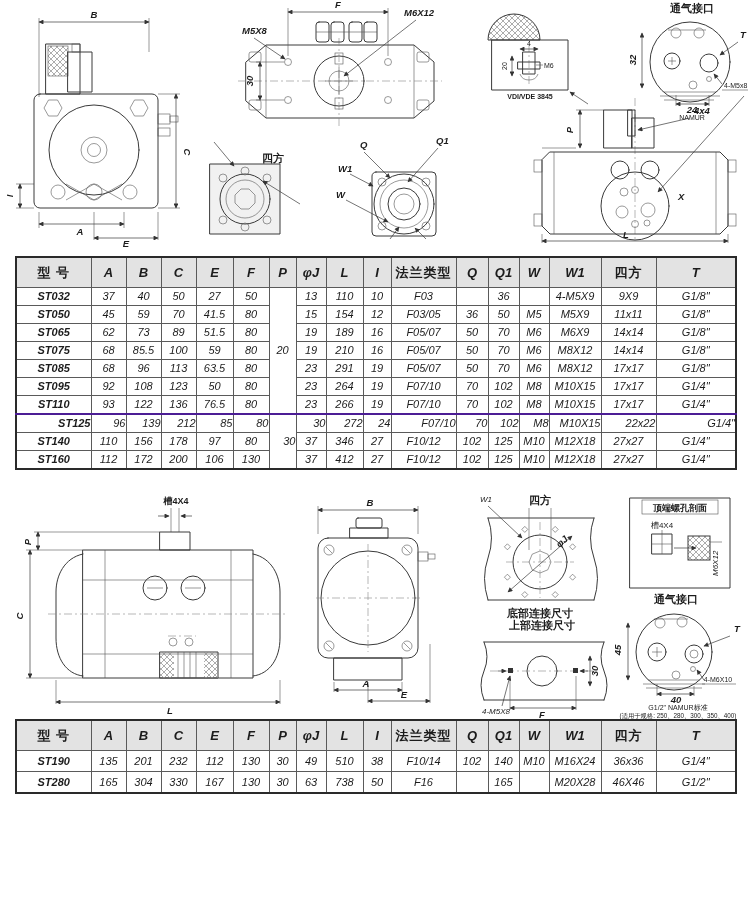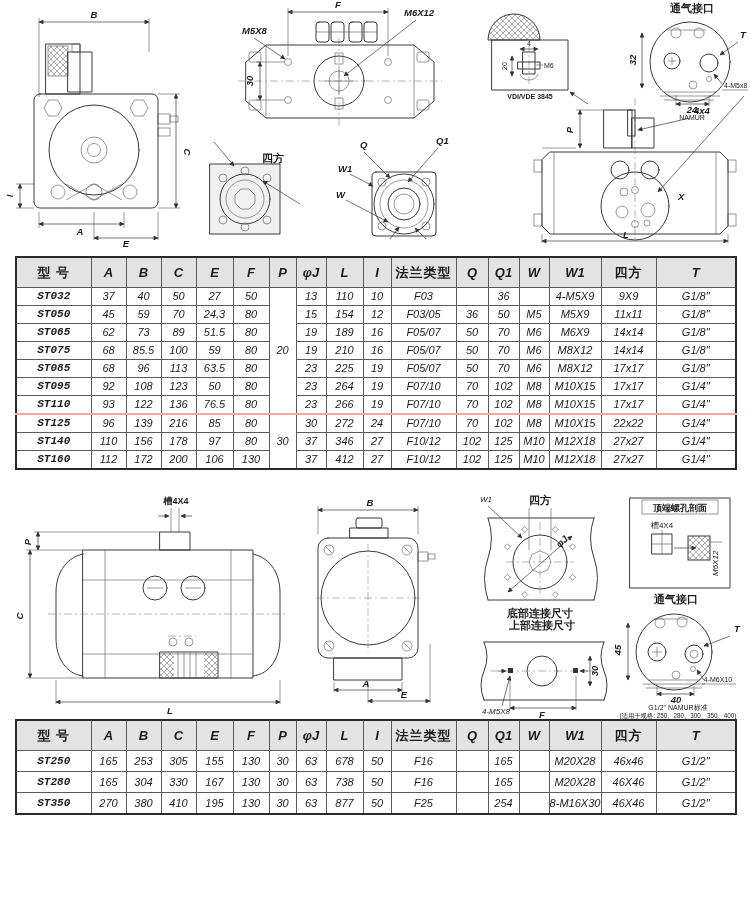--- a/index.html
+++ b/index.html
@@ -21,25 +21,25 @@
   .sm{font:7px "Liberation Sans",sans-serif;}
   .xs{font:6.3px "Liberation Sans",sans-serif;}
 
   table.spec{position:absolute;border-collapse:collapse;table-layout:fixed;background:#fff;
              border:2px solid #2a2a2a;}
   .spec th{background:#e3e3e3;border:1px solid #5a5a5a;font:bold italic 13px/1 "Liberation Sans",sans-serif;
            height:29px;padding:0;}
   .spec th.cn{font-style:normal;letter-spacing:1px;}
   .spec td{border:1px solid #5a5a5a;font:italic 11px/1 "Liberation Sans",sans-serif;
            text-align:center;height:17px;padding:0;}
-  .spec td:first-child{font-weight:bold;font-family:Liberation Mono, monospace;}
+  .spec td:first-child{font-weight:bold;}
   #t1{left:15px;top:256px;width:720px;}
   #t2{left:15px;top:719px;width:720px;}
   #t2 td{height:20px;}
-  tr.thick td{border-top:2px solid #fca5a5;}
+  tr.thick td{border-top:2px solid #4c1d95;text-align:right;}
 </style>
 </head>
 <body>
 
 <div class="page">
 
 <svg width="0" height="0" style="position:absolute">
   <defs>
     <marker id="ah" viewBox="0 0 10 10" refX="9" refY="5" markerWidth="9" markerHeight="7" orient="auto-start-reverse">
       <path d="M0,0 L10,5 L0,10 z" fill="#333"></path>
@@ -531,21 +531,21 @@
           <td></td>
           <td>4-M5X9</td>
           <td>9X9</td>
           <td>G1/8"</td>
         </tr>
         <tr>
           <td>ST050</td>
           <td>45</td>
           <td>59</td>
           <td>70</td>
-          <td>24.3</td>
+          <td>41.5</td>
           <td>80</td>
           <td>15</td>
           <td>154</td>
           <td>12</td>
           <td>F03/05</td>
           <td>36</td>
           <td>50</td>
           <td>M5</td>
           <td>M5X9</td>
           <td>11x11</td>
@@ -588,21 +588,21 @@
           <td>G1/8"</td>
         </tr>
         <tr>
           <td>ST085</td>
           <td>68</td>
           <td>96</td>
           <td>113</td>
           <td>63.5</td>
           <td>80</td>
           <td>23</td>
-          <td>225</td>
+          <td>291</td>
           <td>19</td>
           <td>F05/07</td>
           <td>50</td>
           <td>70</td>
           <td>M6</td>
           <td>M8X12</td>
           <td>17x17</td>
           <td>G1/8"</td>
         </tr>
         <tr>
@@ -638,21 +638,21 @@
           <td>102</td>
           <td>M8</td>
           <td>M10X15</td>
           <td>17x17</td>
           <td>G1/4"</td>
         </tr>
         <tr class="thick">
           <td>ST125</td>
           <td>96</td>
           <td>139</td>
-          <td>216</td>
+          <td>212</td>
           <td>85</td>
           <td>80</td>
           <td rowspan="3">30</td>
           <td>30</td>
           <td>272</td>
           <td>24</td>
           <td>F07/10</td>
           <td>70</td>
           <td>102</td>
           <td>M8</td>
@@ -734,72 +734,53 @@
           <th>Q</th>
           <th>Q1</th>
           <th>W</th>
           <th>W1</th>
           <th class="cn">四方</th>
           <th>T</th>
         </tr>
       </thead>
       <tbody>
         <tr>
-          <td>ST250</td>
-          <td>165</td>
-          <td>253</td>
-          <td>305</td>
-          <td>155</td>
+          <td>ST190</td>
+          <td>135</td>
+          <td>201</td>
+          <td>232</td>
+          <td>112</td>
           <td>130</td>
           <td>30</td>
-          <td>63</td>
-          <td>678</td>
-          <td>50</td>
-          <td>F16</td>
-          <td></td>
-          <td>165</td>
-          <td></td>
-          <td>M20X28</td>
-          <td>46x46</td>
-          <td>G1/2"</td>
+          <td>49</td>
+          <td>510</td>
+          <td>38</td>
+          <td>F10/14</td>
+          <td>102</td>
+          <td>140</td>
+          <td>M10</td>
+          <td>M16X24</td>
+          <td>36x36</td>
+          <td>G1/4"</td>
         </tr>
         <tr>
           <td>ST280</td>
           <td>165</td>
           <td>304</td>
           <td>330</td>
           <td>167</td>
           <td>130</td>
           <td>30</td>
           <td>63</td>
           <td>738</td>
           <td>50</td>
           <td>F16</td>
           <td></td>
           <td>165</td>
           <td></td>
           <td>M20X28</td>
           <td>46X46</td>
           <td>G1/2"</td>
         </tr>
-        <tr>
-          <td>ST350</td>
-          <td>270</td>
-          <td>380</td>
-          <td>410</td>
-          <td>195</td>
-          <td>130</td>
-          <td>30</td>
-          <td>63</td>
-          <td>877</td>
-          <td>50</td>
-          <td>F25</td>
-          <td></td>
-          <td>254</td>
-          <td></td>
-          <td>8-M16X30</td>
-          <td>46X46</td>
-          <td>G1/2"</td>
-        </tr>
       </tbody>
     </table>
 
 </div>
 
 </body></html>

